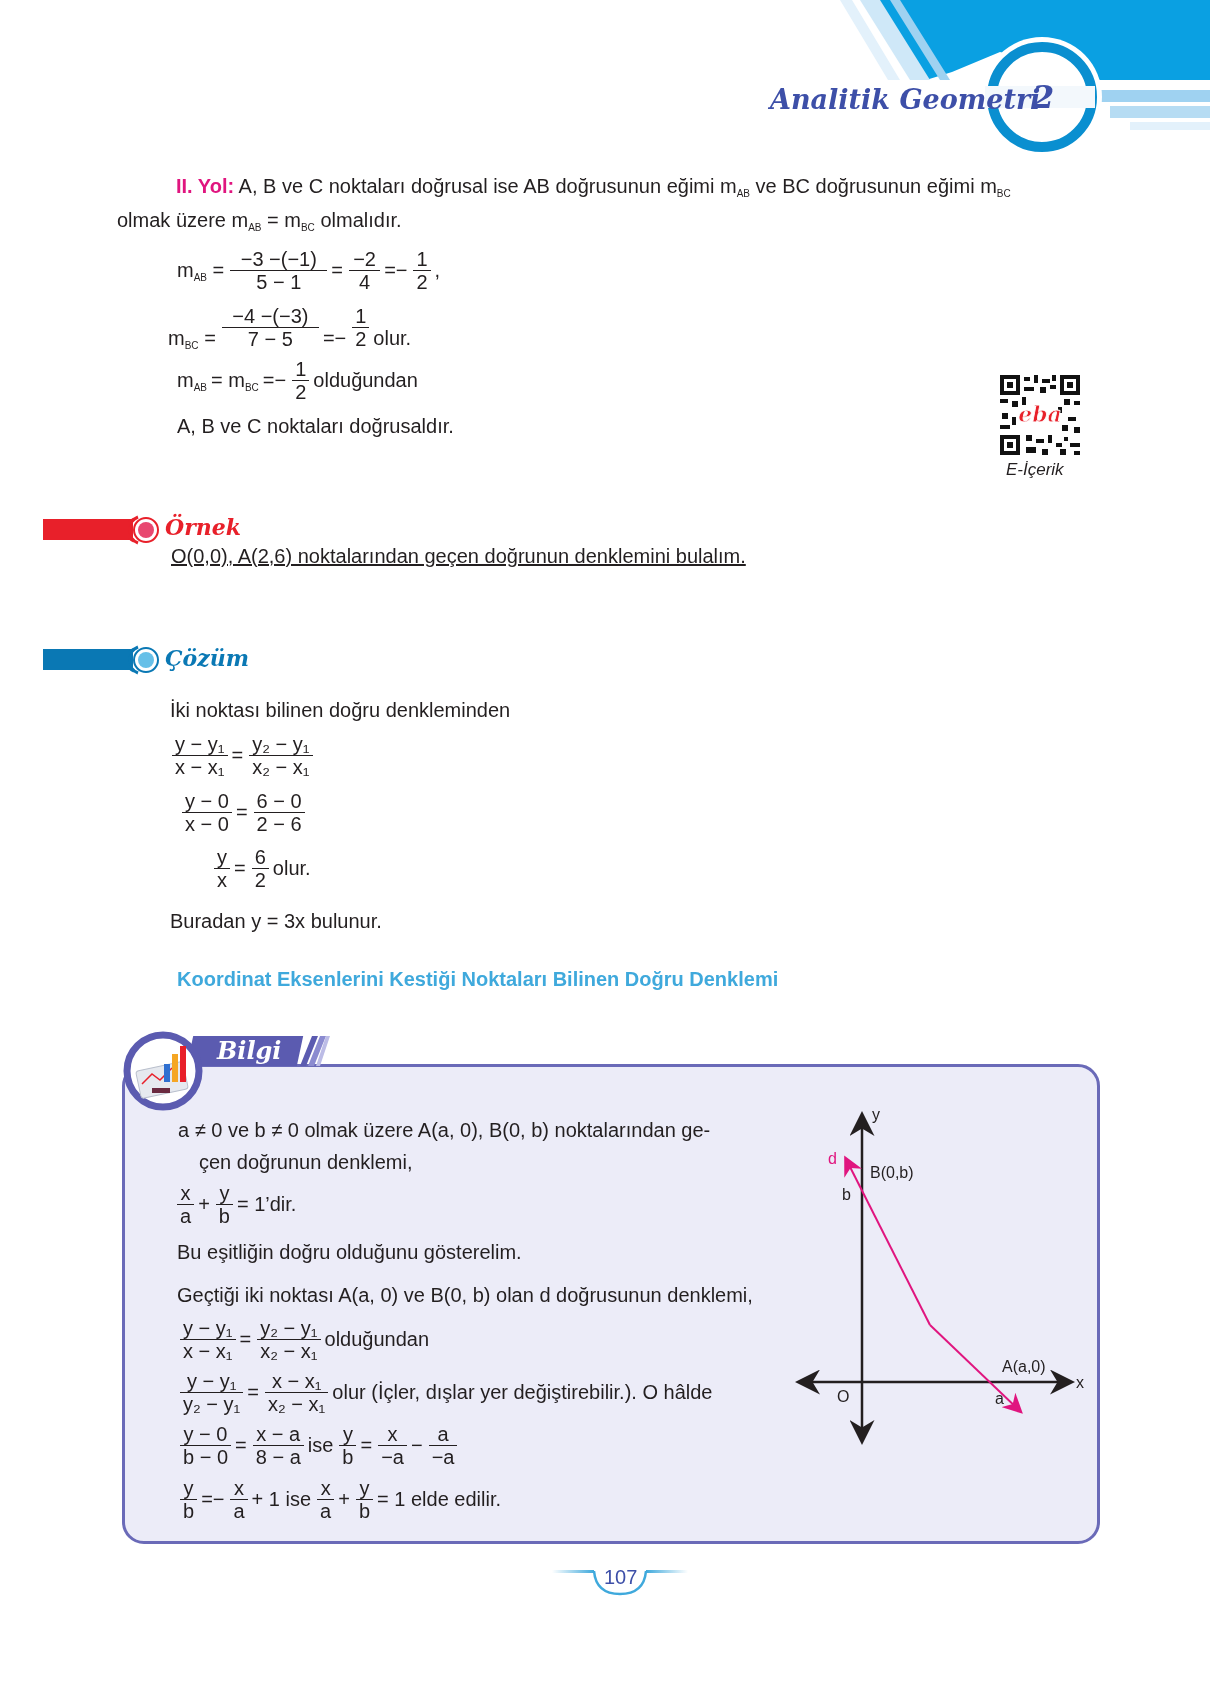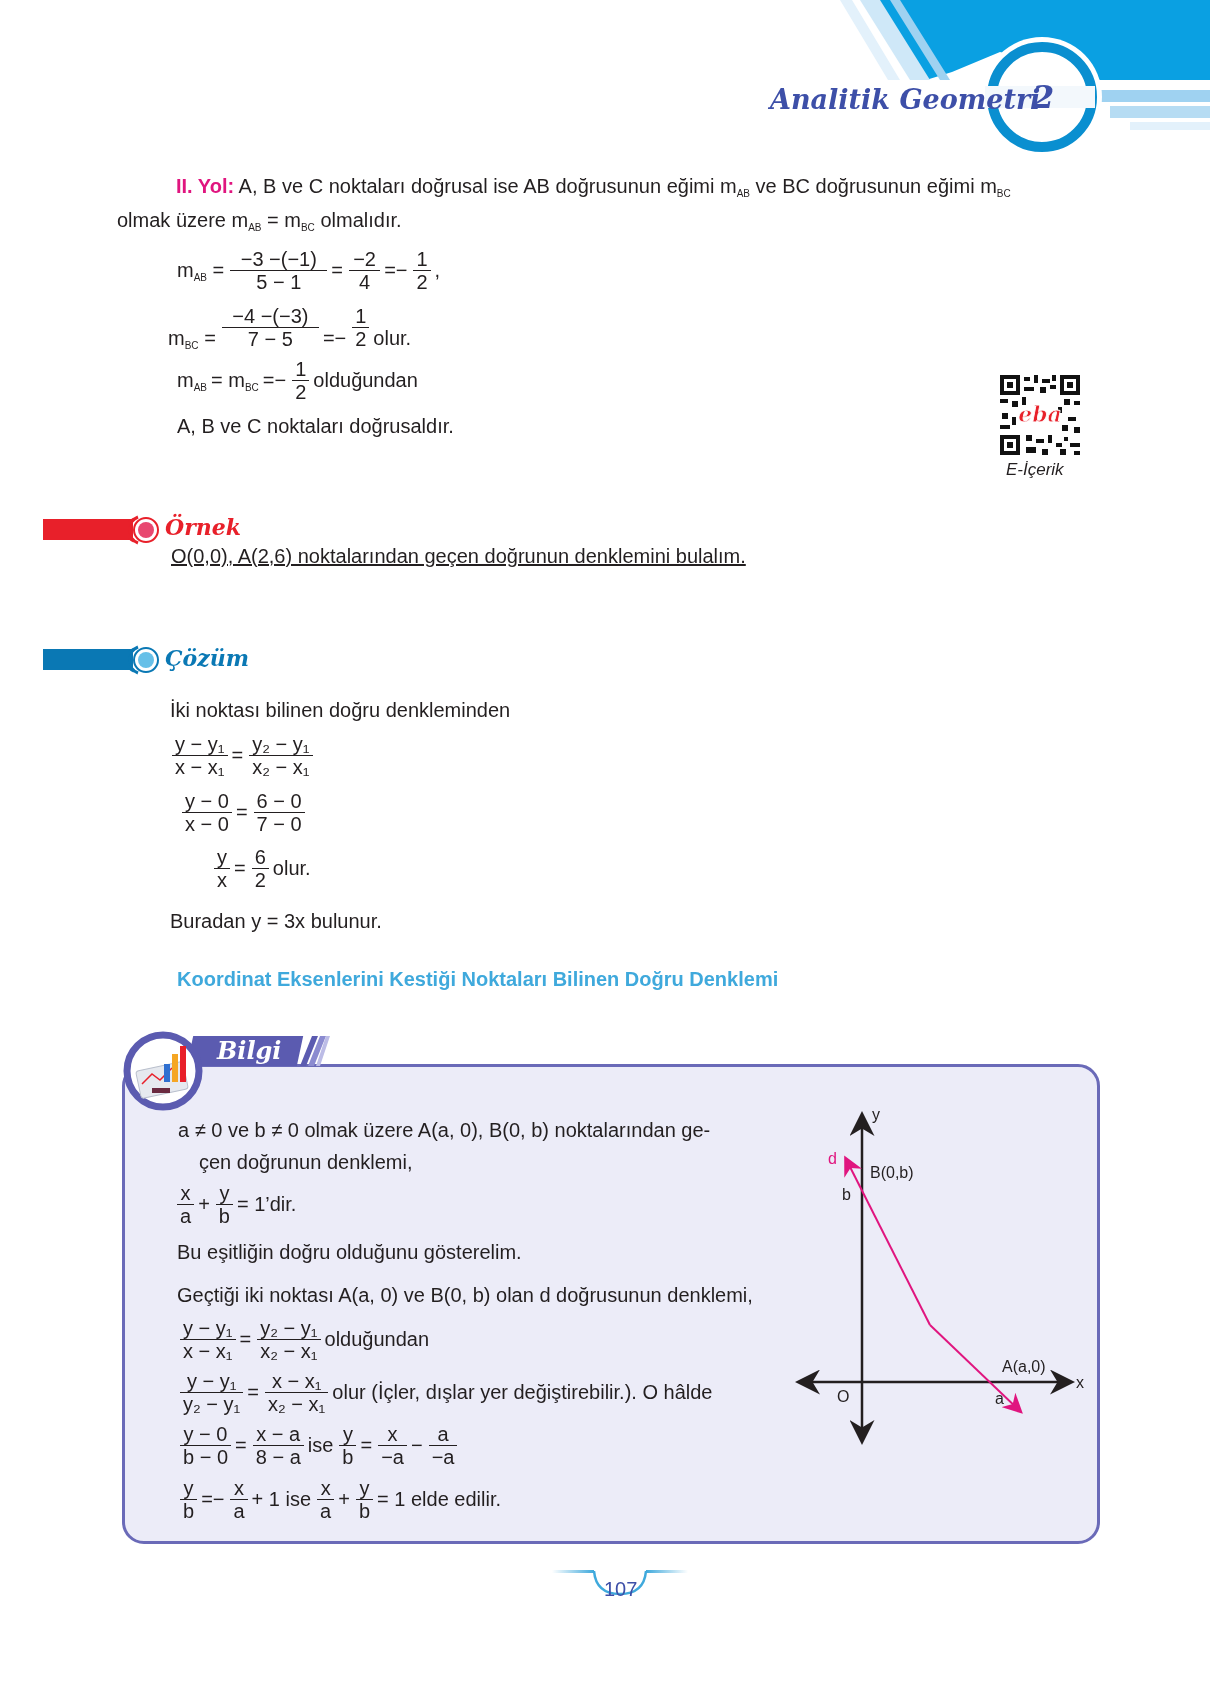--- a/index.html
+++ b/index.html
@@ -166,21 +166,21 @@
     </span>
 </div>
 <div class="abs eq" style="left:180px;top:790px;">
   <span class="frac">
       <span class="num">y − 0</span>
       <span class="den">x − 0</span>
     </span>
   <span>=</span>
   <span class="frac">
       <span class="num">6 − 0</span>
-      <span class="den">7 − 0</span>
+      <span class="den">2 − 6</span>
     </span>
 </div>
 <div class="abs eq" style="left:212px;top:846px;">
   <span class="frac">
       <span class="num">y</span>
       <span class="den">x</span>
     </span>
   <span>=</span>
   <span class="frac">
       <span class="num">6</span>
@@ -346,13 +346,13 @@
       </linearGradient>
   <linearGradient id="fr" x1="1" x2="0">
         <stop offset="0" stop-color="#fff"></stop>
         <stop offset="1" stop-color="#3fa9dc"></stop>
       </linearGradient>
     </defs>
   <rect x="2" y="10" width="42" height="3" fill="url(#fl)"></rect>
   <rect x="96" y="10" width="42" height="3" fill="url(#fr)"></rect>
   <path d="M44 11 Q46 34 70 34 Q94 34 96 11" fill="none" stroke="#3fa9dc" stroke-width="2.5"></path>
 </svg>
-<div class="abs" style="left:604px;top:1566px;font-size:20px;color:#3d4fa8;margin-top:12px;">107</div>
+<div class="abs" style="left:604px;top:1566px;font-size:20px;color:#3d4fa8;">107</div>
 
 </body></html>

